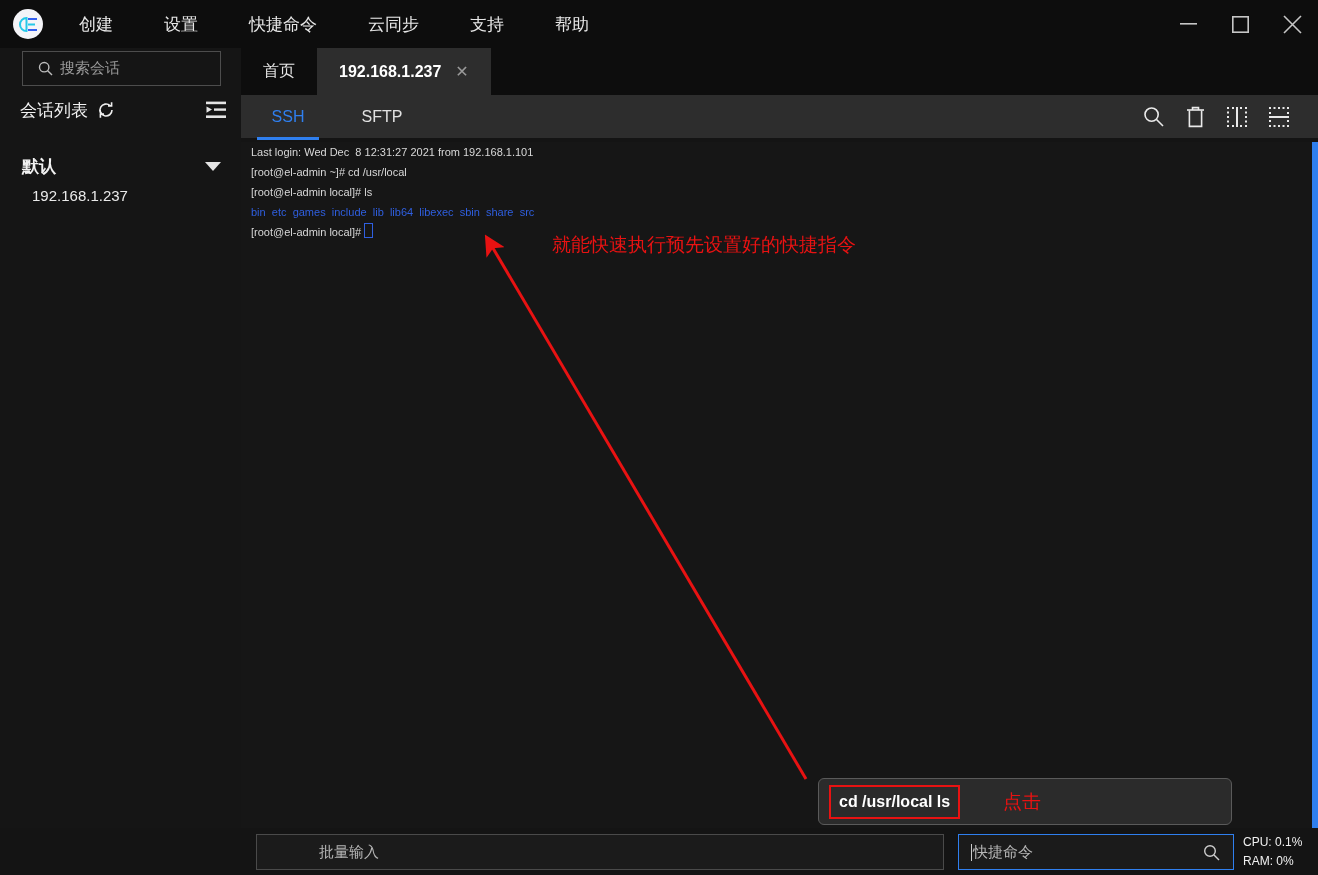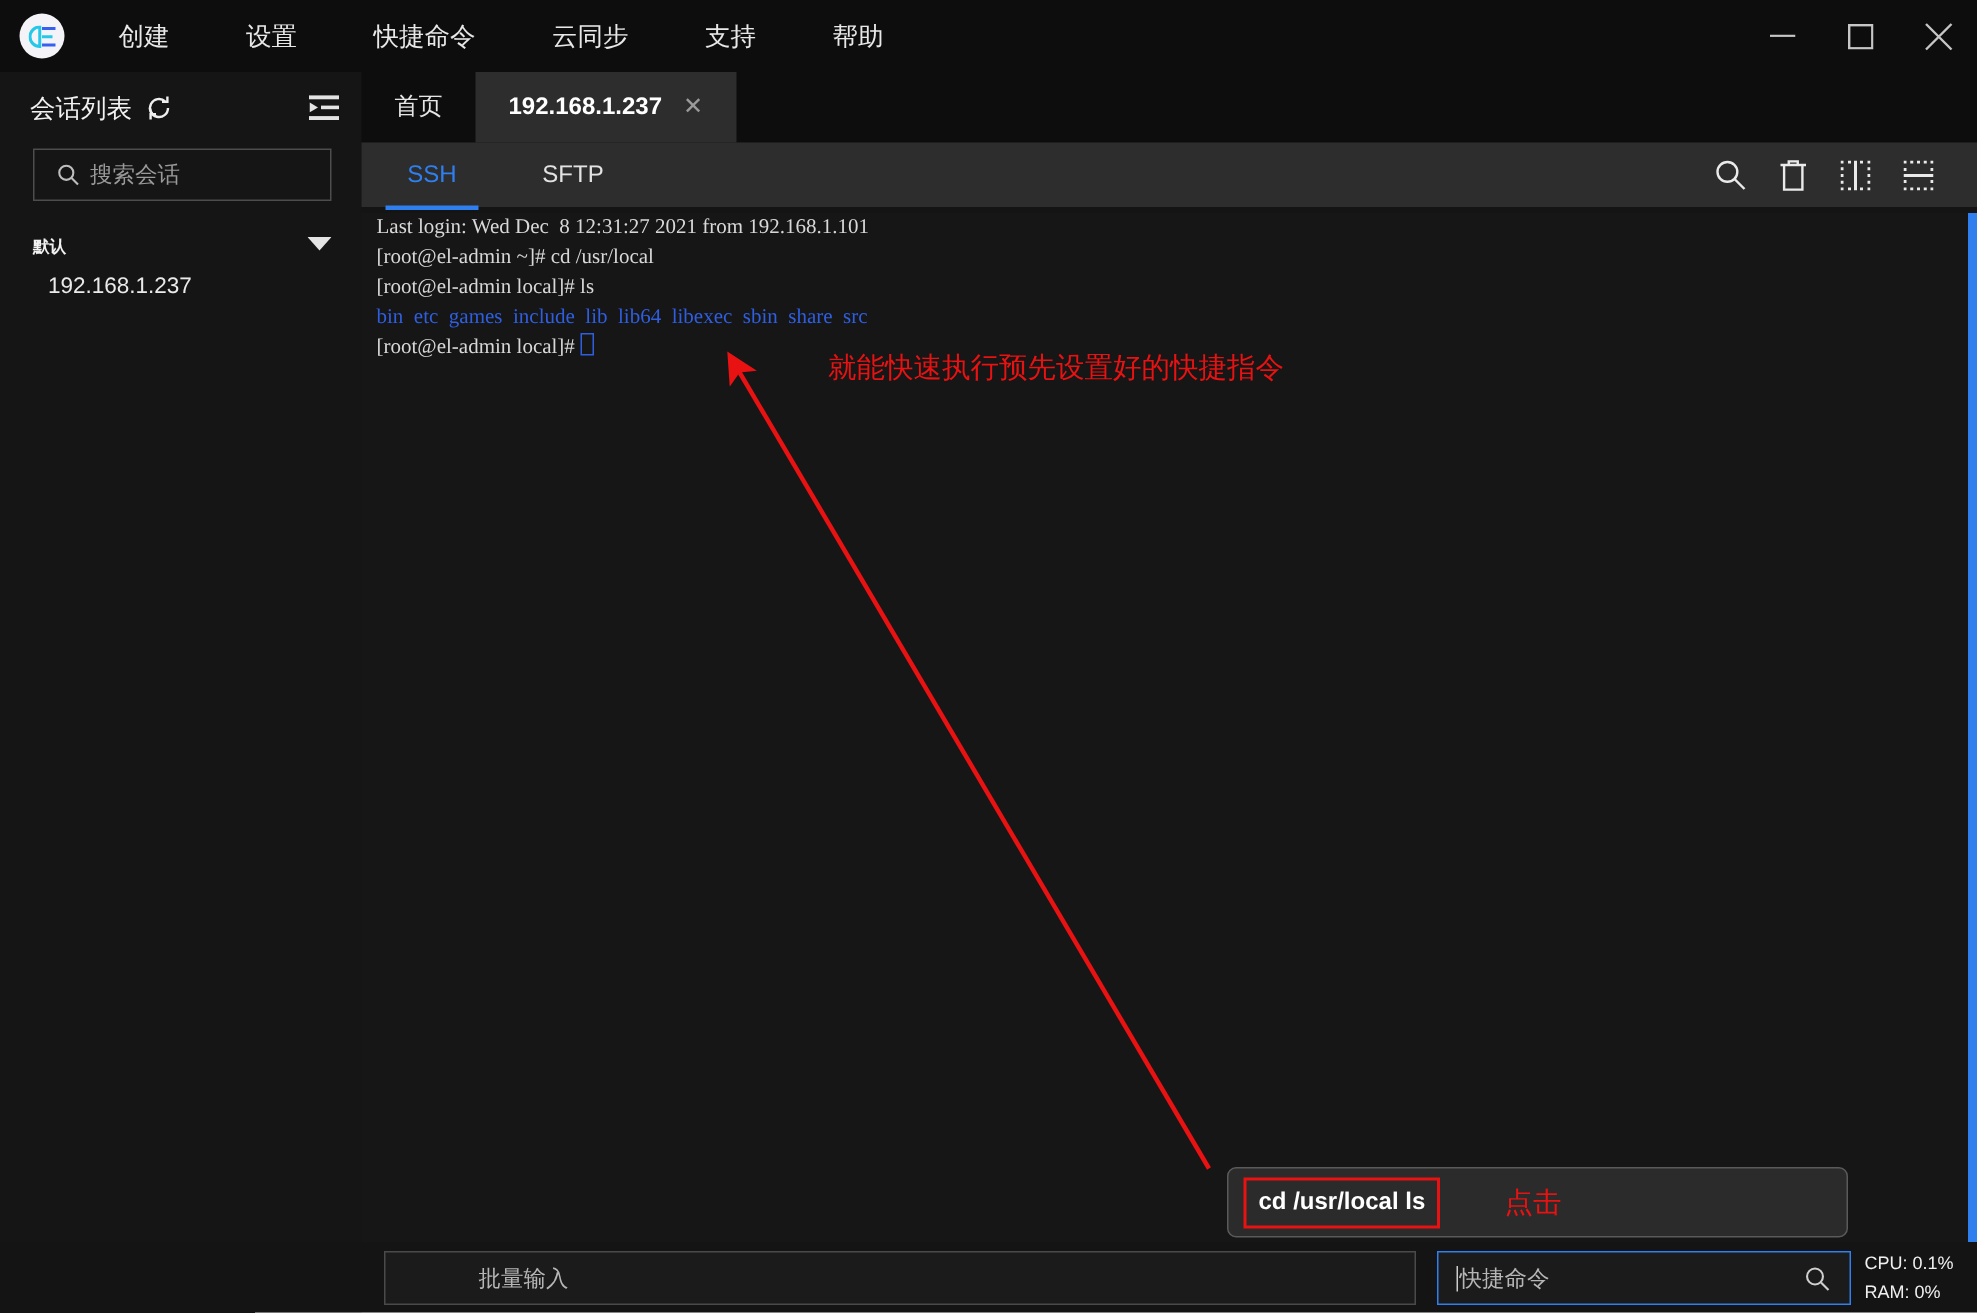--- a/index.html
+++ b/index.html
@@ -56,21 +56,21 @@
     position: relative; margin: 3px 20px 0 22px; height: 35px;
     border: 1px solid #4d4d4d; background: #151515;
     display: flex; align-items: center;
   }
   #sb-search .sicon { margin: 0 7px 0 15px; display: flex; }
   #sb-search .ph { color: #9a9a9a; font-size: 15px; }
   #sb-group {
     display: flex; align-items: center; margin: 21px 20px 0 22px;
     cursor: pointer;
   }
-  #sb-group .gname { color: #f2f2f2; font-size: 11px; font-weight: bold; }
+  #sb-group .gname { color: #f2f2f2; font-size: 17px; font-weight: bold; }
   #sb-group .caret { margin-left: auto; }
   .sb-session {
     color: #eaeaea; font-size: 15px; padding: 9px 0 0 32px; cursor: pointer;
   }
 
   
   #tabbar {
     position: absolute; left: 241px; top: 48px; width: 1077px; height: 47px;
     background: #0d0d0d; display: flex; align-items: flex-end;
   }
@@ -106,22 +106,22 @@
     justify-content: center; cursor: pointer;
   }
 
   
   #terminal {
     position: absolute; left: 241px; top: 142px; width: 1071px; height: 686px;
     background: #161616; overflow: hidden;
   }
   #term-text {
     position: absolute; left: 10px; top: 0px;
-    font-family: Liberation Serif, serif;
-    font-size: 14px; line-height: 20px;
+    font-family: Liberation Sans, sans-serif;
+    font-size: 11px; line-height: 20px;
     white-space: pre; color: #d8d8d8;
   }
   .tline { height: 20px; }
   .cursor {
     display: inline-block; width: 9px; height: 15px;
     border: 1px solid #2f5fe0; vertical-align: -2px;
   }
   #right-strip {
     position: absolute; right: 0; top: 142px; width: 6px; height: 686px;
     background: #2f7fef;
@@ -217,48 +217,48 @@
       </div>
       <div class="winbtn">
         <svg width="19" height="19" viewBox="0 0 19 19">
             <path d="M1 1L18 18M18 1L1 18" stroke="#c6c6c6" stroke-width="1.6"></path>
           </svg>
       </div>
     </div>
   </div>
 
   <div id="sidebar">
+    <div id="sb-search">
+      <span class="sicon">
+        <svg width="15" height="15" viewBox="0 0 15 15">
+          <circle cx="6.2" cy="6.2" r="4.7" fill="none" stroke="#bdbdbd" stroke-width="1.4"></circle>
+          <path d="M9.7 9.7L14 14" stroke="#bdbdbd" stroke-width="1.4"></path>
+        </svg>
+      </span>
+      <span class="ph">搜索会话</span>
+    </div>
+
     <div id="sb-head">
       <div id="sb-title">会话列表</div>
       <div id="sb-refresh">
         <svg width="18" height="18" viewBox="0 0 18 18">
           <path d="M15 9a6 6 0 1 1-1.9-4.35" fill="none" stroke="#eeeeee" stroke-width="1.6"></path>
           <path d="M14.6 1.3v3.6h-3.6" fill="none" stroke="#eeeeee" stroke-width="1.6"></path>
           <path d="M3 9a6 6 0 0 0 1.9 4.35" fill="none" stroke="#eeeeee" stroke-width="1.6"></path>
           <path d="M3.4 16.7v-3.6h3.6" fill="none" stroke="#eeeeee" stroke-width="1.6"></path>
         </svg>
       </div>
       <div id="sb-collapse">
         <svg width="22" height="18" viewBox="0 0 22 18">
           <rect x="1" y="0.6" width="20" height="2.6" fill="#e4e4e4"></rect>
           <rect x="9" y="7.4" width="12" height="2.4" fill="#e4e4e4"></rect>
           <rect x="1" y="14.4" width="20" height="2.6" fill="#e4e4e4"></rect>
           <path d="M7 8.6L1.5 5.4v6.4z" fill="#e4e4e4"></path>
         </svg>
       </div>
-    </div>
-
-    <div id="sb-search">
-      <span class="sicon">
-        <svg width="15" height="15" viewBox="0 0 15 15">
-          <circle cx="6.2" cy="6.2" r="4.7" fill="none" stroke="#bdbdbd" stroke-width="1.4"></circle>
-          <path d="M9.7 9.7L14 14" stroke="#bdbdbd" stroke-width="1.4"></path>
-        </svg>
-      </span>
-      <span class="ph">搜索会话</span>
     </div>
 
     <div id="sb-group">
       <span class="gname">默认</span>
       <span class="caret">
         <svg width="16" height="10" viewBox="0 0 16 10">
             <path d="M0 0h16L8 9z" fill="#e4e4e4"></path>
           </svg>
       </span>
     </div>

